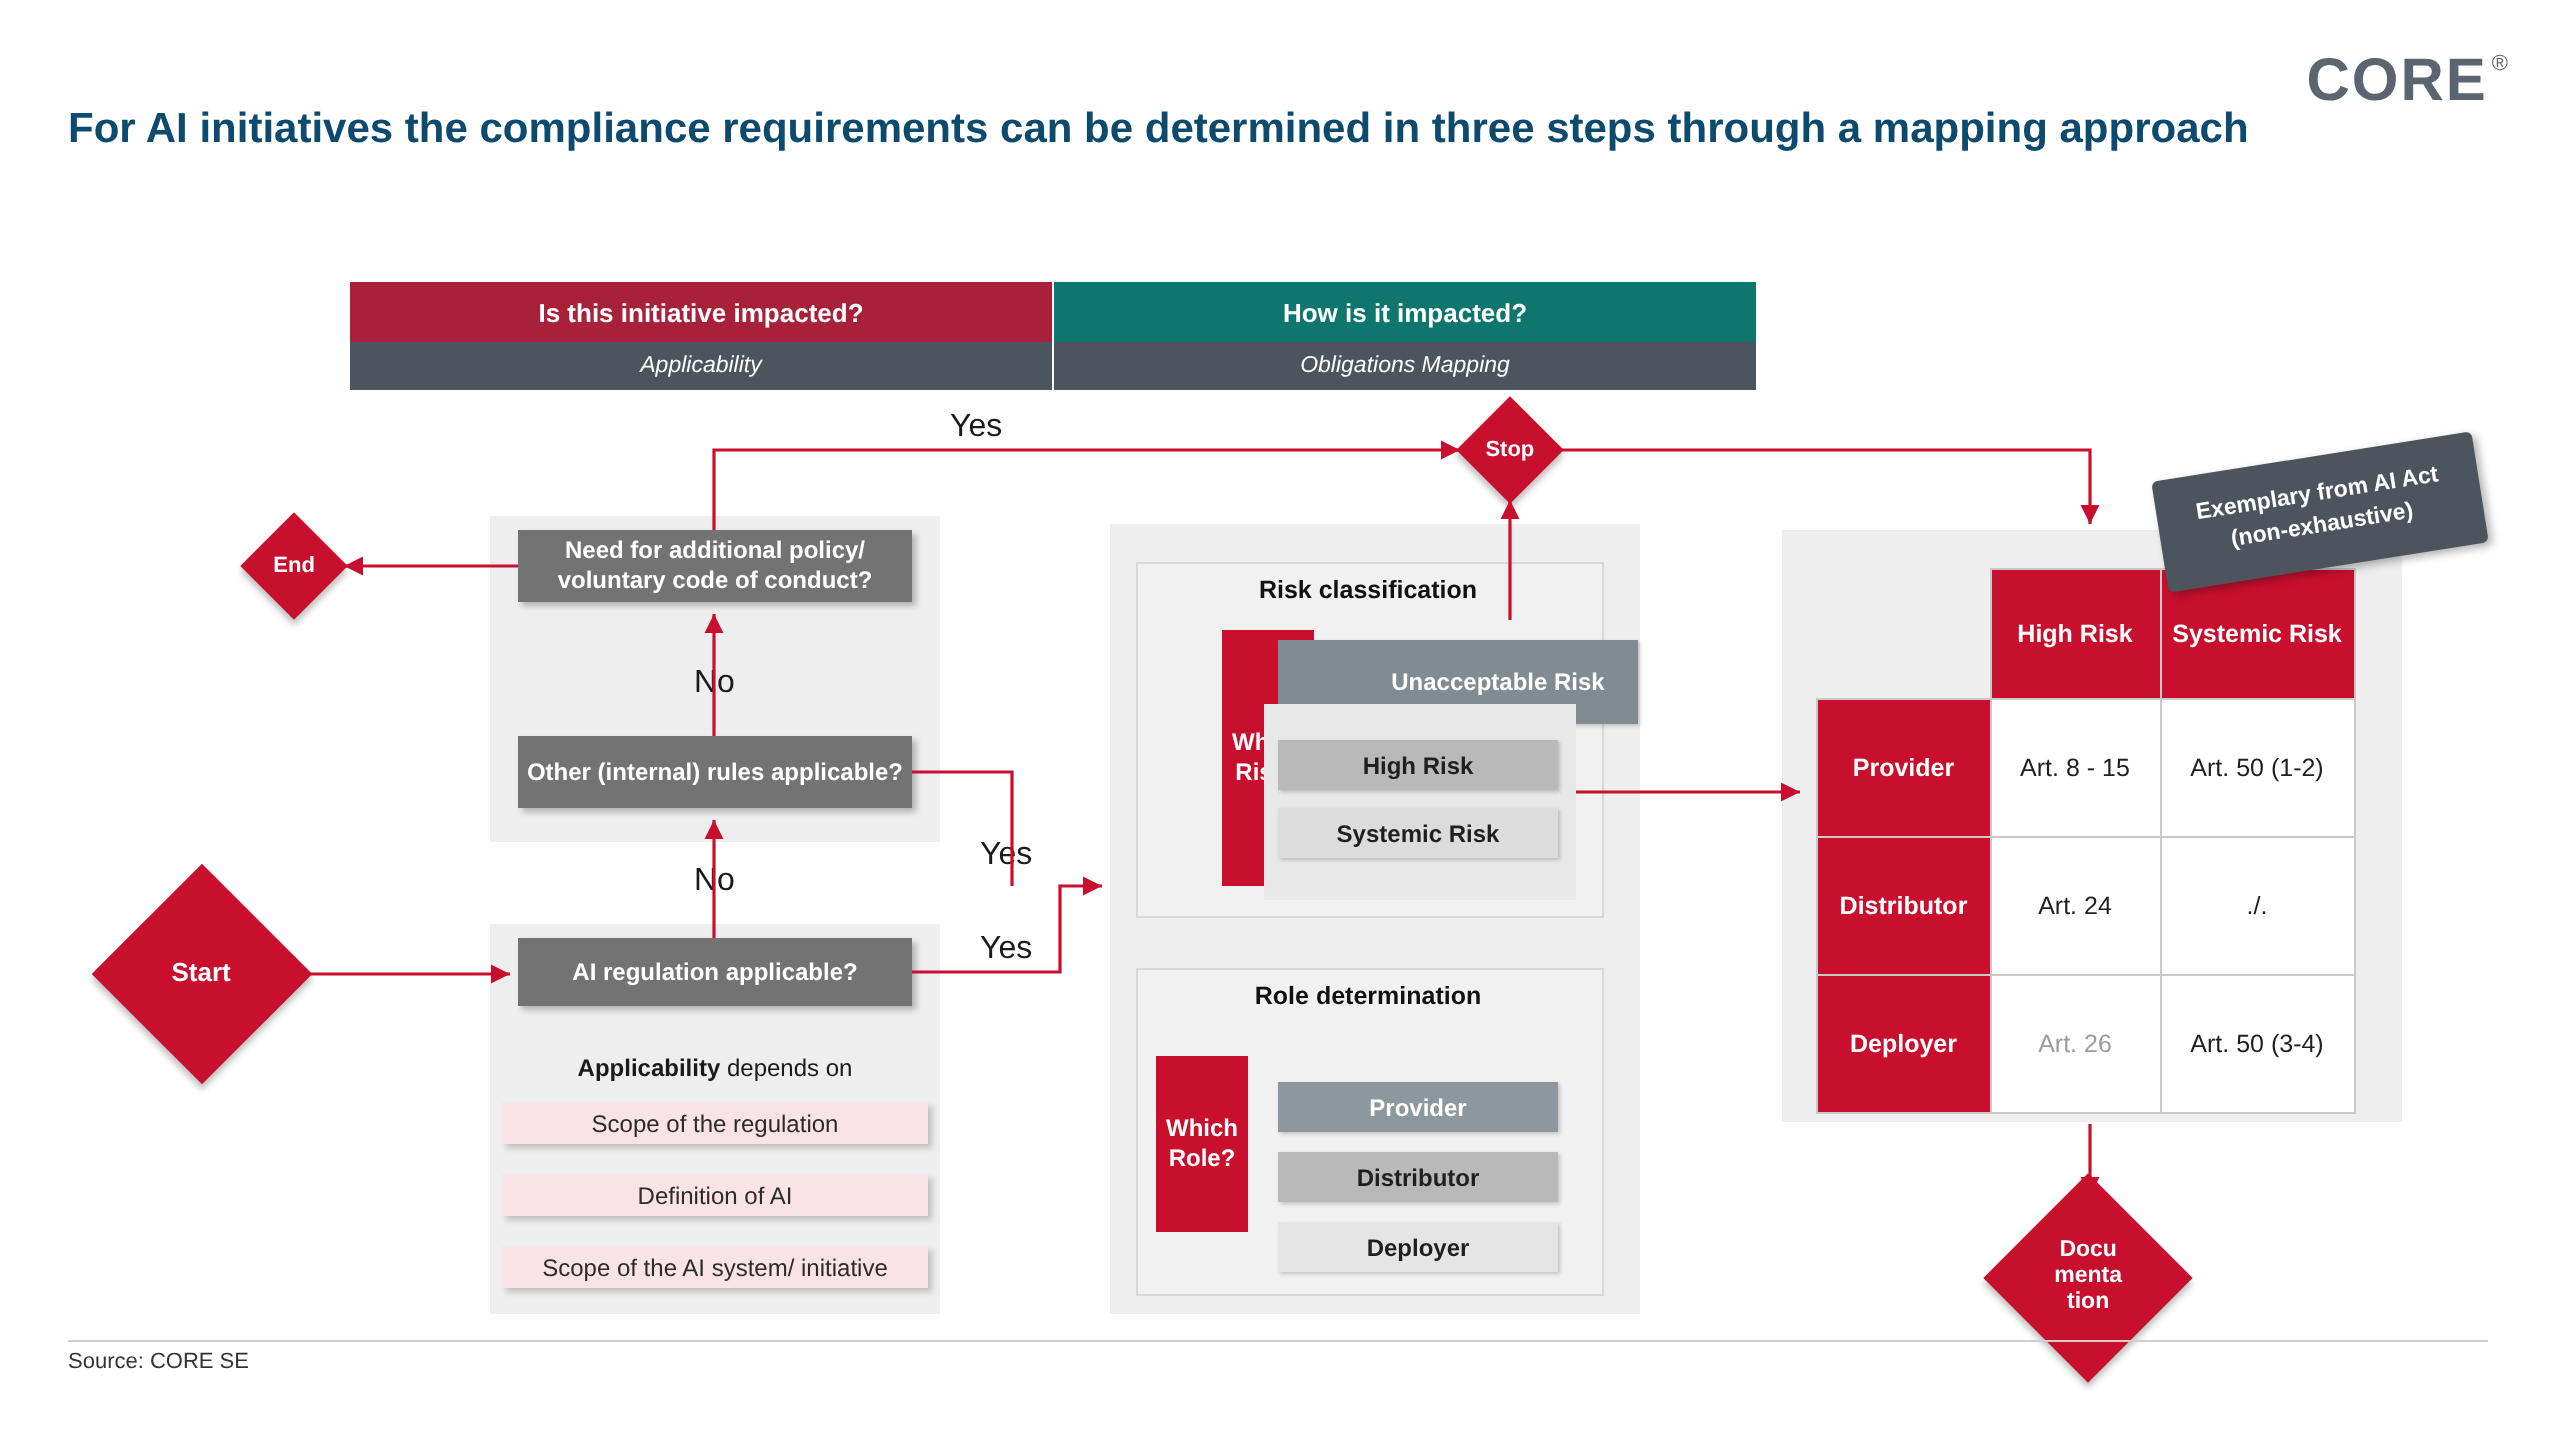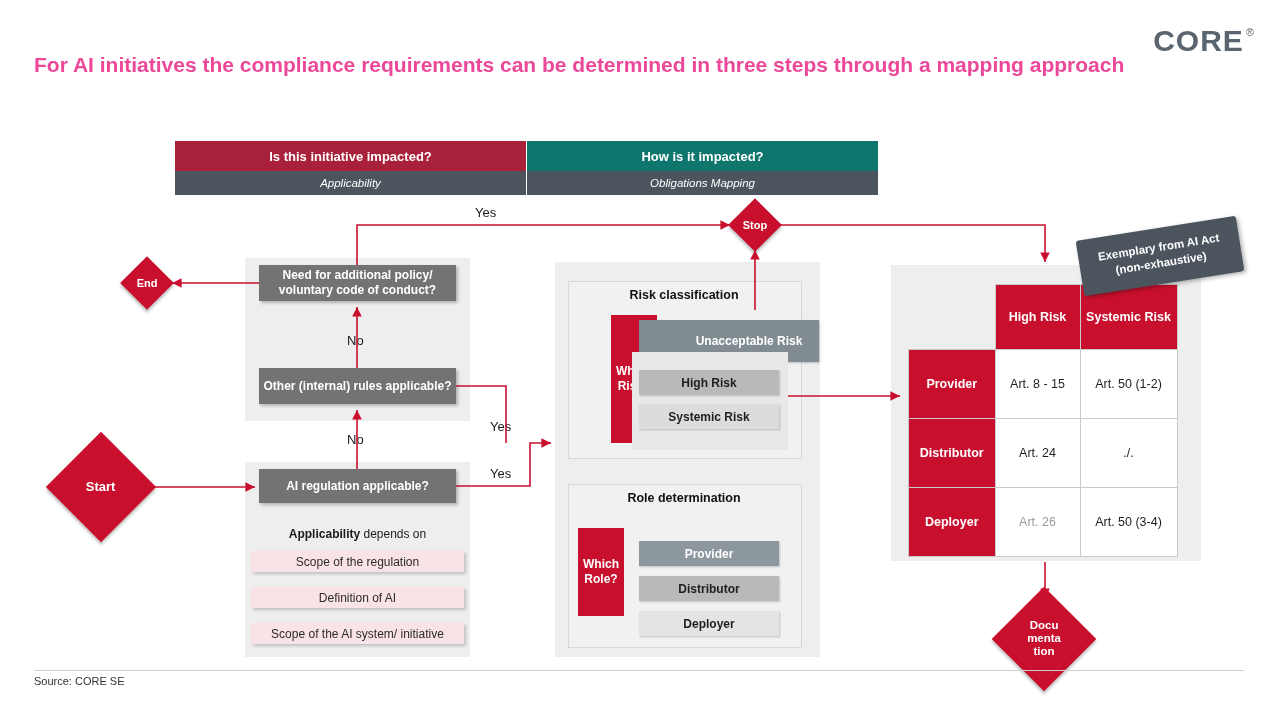--- a/index.html
+++ b/index.html
@@ -4,21 +4,21 @@
 <style>
   html,body{margin:0;padding:0;}
   body{width:1280px;height:720px;background:#ffffff;font-family:"Liberation Sans",sans-serif;position:relative;overflow:hidden;}
   .abs{position:absolute;}
 
   
   #logo{right:26px;top:24px;display:flex;align-items:flex-start;}
   #logo .core-word{font-size:30px;font-weight:bold;color:#5b6570;letter-spacing:1px;font-family:"Liberation Sans",sans-serif;}
   #logo .reg{font-size:11px;color:#5b6570;margin-top:2px;margin-left:2px;}
 
-  #title{left:34px;top:50px;width:1180px;font-size:21px;font-weight:bold;color:#ec4899;line-height:1.45;}
+  #title{left:34px;top:50px;width:1180px;font-size:21px;font-weight:bold;color:#0c4a6e;line-height:1.45;}
 
   
   .phase-top{height:30px;display:flex;align-items:center;justify-content:center;color:#fff;font-size:13px;font-weight:bold;}
   .phase-sub{height:24px;display:flex;align-items:center;justify-content:center;color:#fff;font-size:11.5px;font-style:italic;background:#4c555e;}
 
   
   .panel{background:#eeeeee;}
   .panel2{background:#f1f1f1;border:1px solid #d8d8d8;}
   .darkbox{background:#737373;color:#fff;font-size:12px;font-weight:bold;text-align:center;display:flex;align-items:center;justify-content:center;line-height:1.25;box-shadow:2px 2px 3px rgba(0,0,0,0.25);}
   .pinkbox{background:#fae3e6;color:#2b2b2b;font-size:12px;text-align:center;display:flex;align-items:center;justify-content:center;box-shadow:2px 2px 3px rgba(0,0,0,0.2);}
@@ -36,21 +36,21 @@
   table.matrix{border-collapse:collapse;}
   table.matrix td,table.matrix th{border:1px solid #c9c9c9;}
   .mh{background:#c8102e;color:#fff;font-size:12.5px;font-weight:bold;text-align:center;padding:0;}
   .mrow{background:#c8102e;color:#fff;font-size:12.5px;font-weight:bold;text-align:center;}
   .mcell{background:#fff;color:#1f1f1f;font-size:12.5px;text-align:center;}
   .mcell.faded{color:#9b9b9b;}
 
   
   #callout{width:162px;height:56px;background:#4c555e;color:#fff;font-size:11.5px;font-weight:bold;text-align:center;display:flex;align-items:center;justify-content:center;transform:rotate(-9deg);border-radius:3px;box-shadow:2px 2px 4px rgba(0,0,0,0.3);line-height:1.35;}
 
-  .lbl{font-size:13px;color:#1a1a1a;}
+  .lbl{font-size:16px;color:#1a1a1a;}
 
   #footline{left:34px;top:670px;width:1210px;height:1px;background:#cfcfcf;}
   #source{left:34px;top:675px;font-size:11px;color:#333;}
 
   svg.arrows{position:absolute;left:0;top:0;width:1280px;height:720px;pointer-events:none;}
 </style>
 </head>
 <body>
 
 <div class="abs" id="logo">

